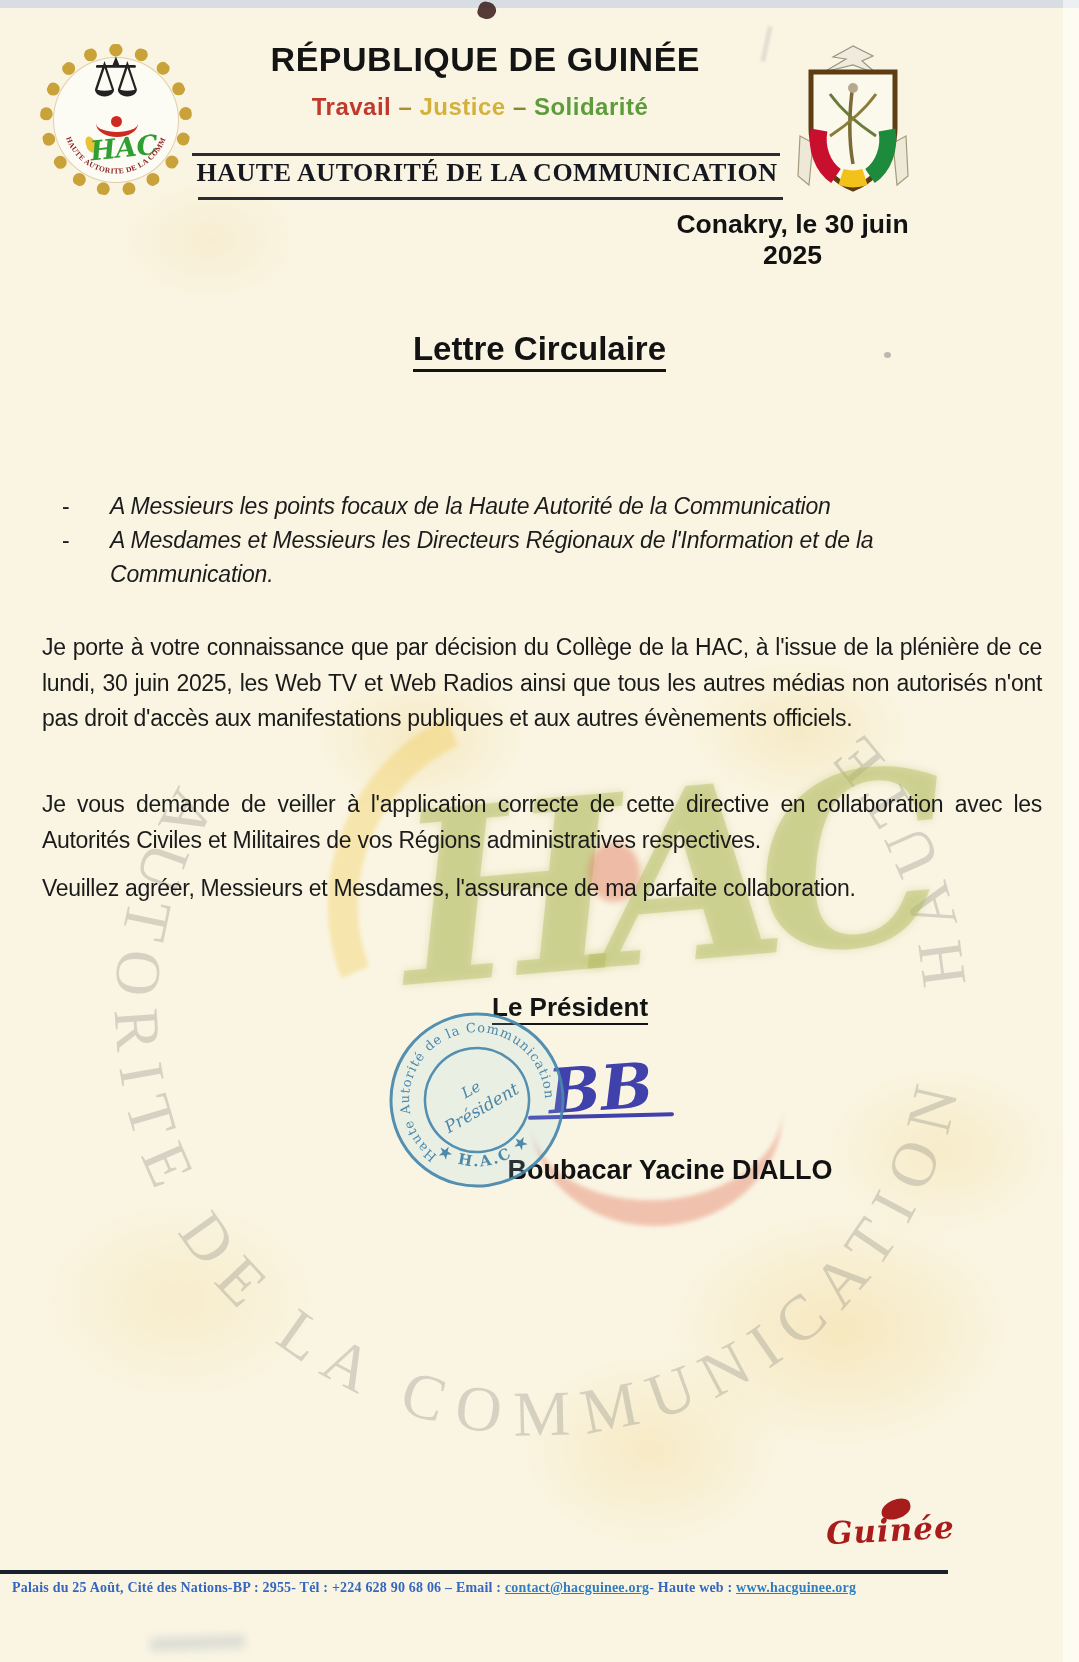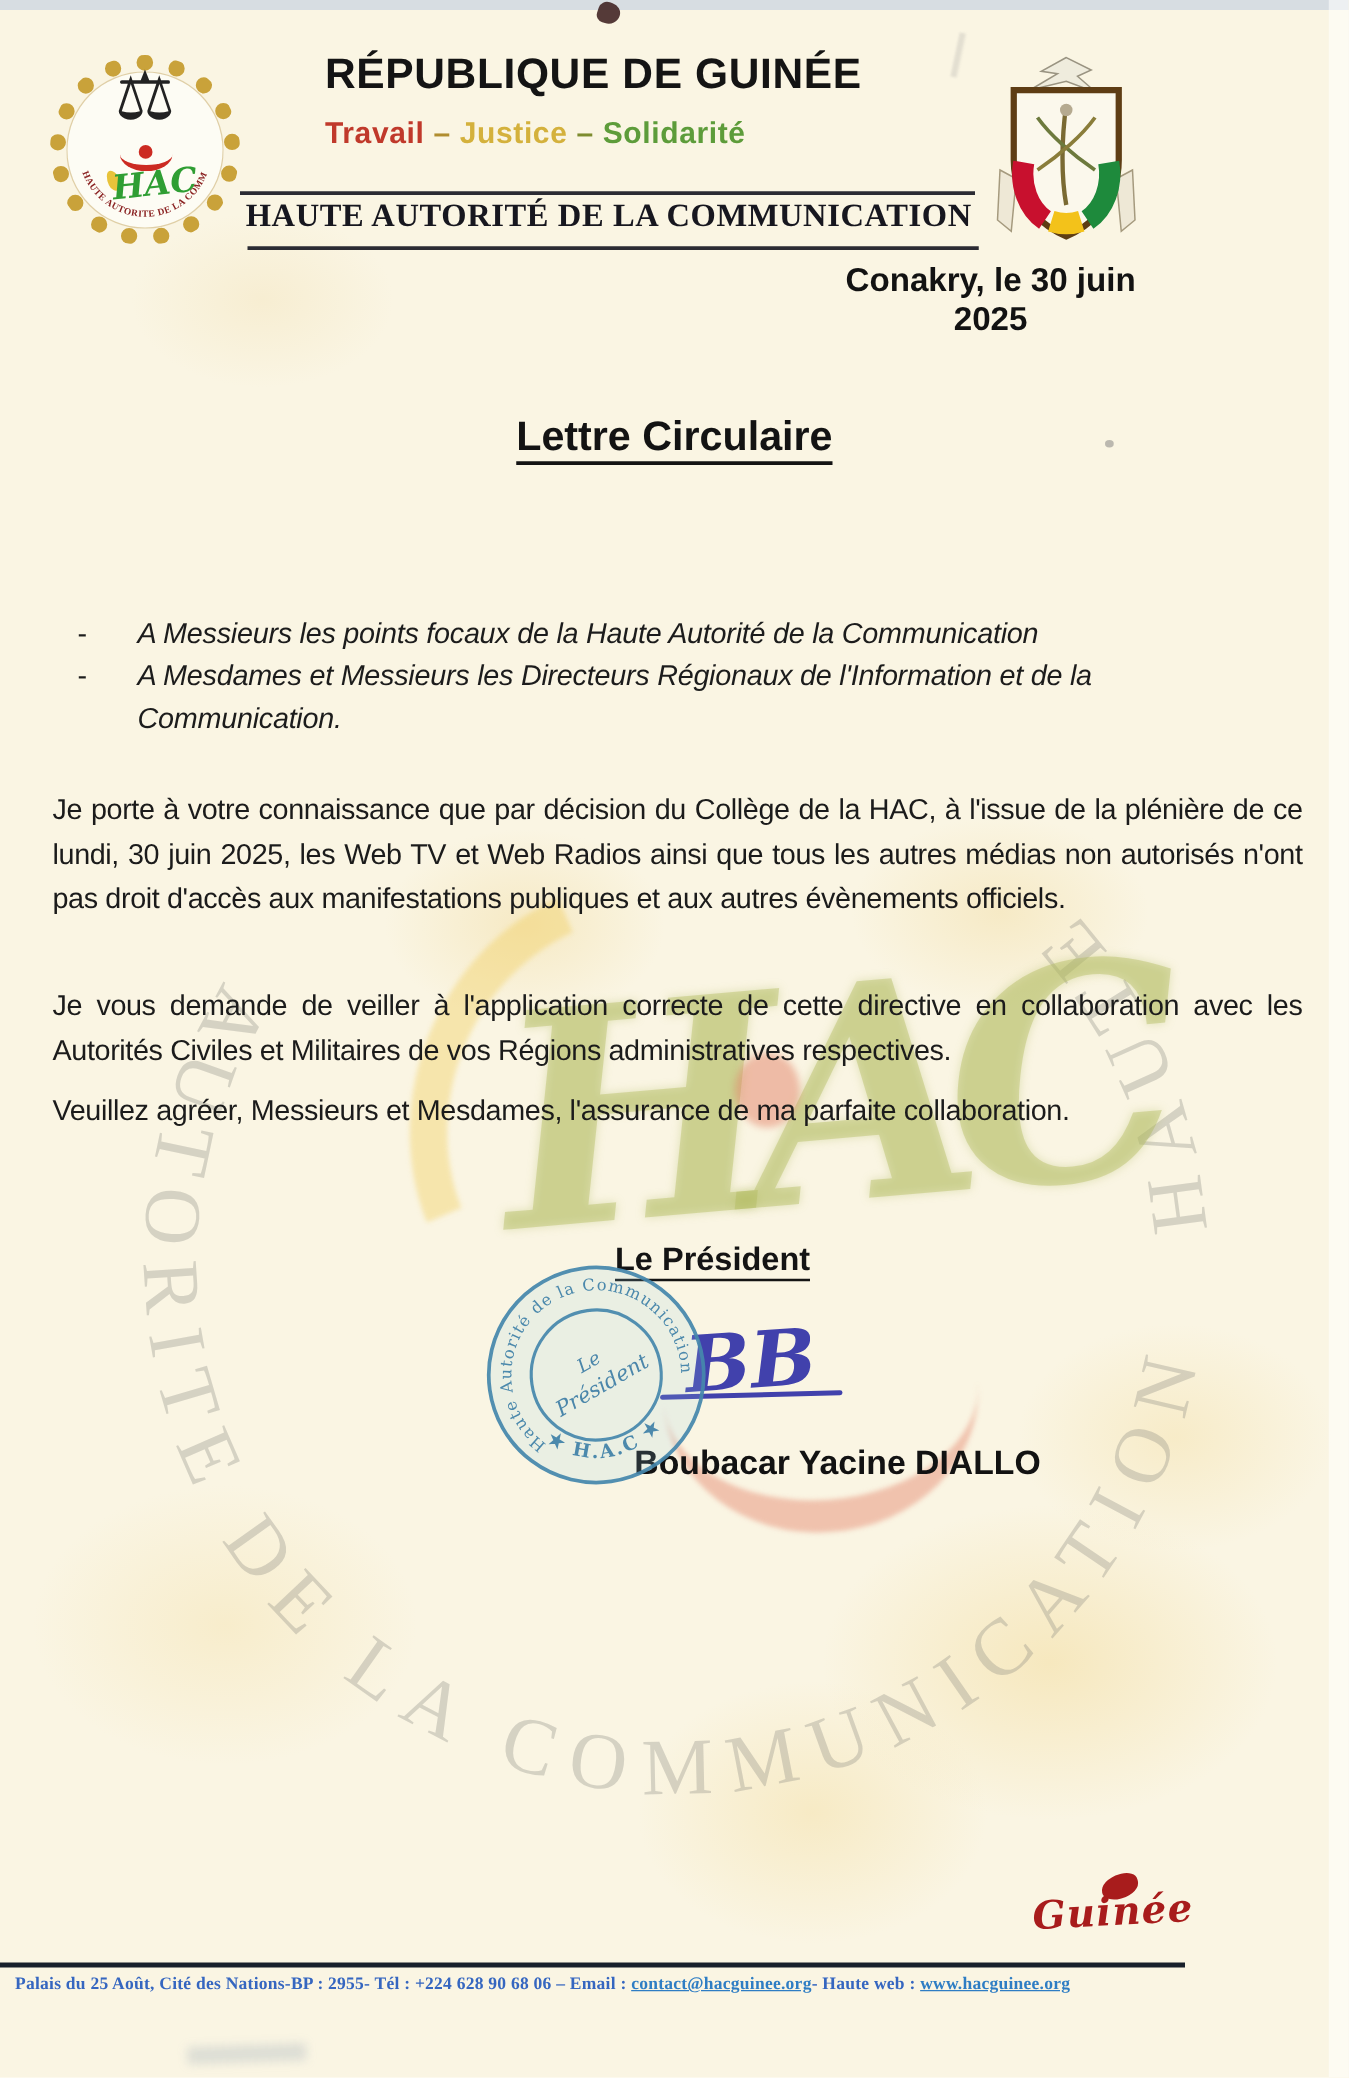--- a/index.html
+++ b/index.html
@@ -28,22 +28,22 @@
   .hac-logo{left:40px;top:44px;width:152px;height:152px;}
   .wreath{position:absolute;inset:0;border-radius:50%;border:13px dotted #c9a23a;box-sizing:border-box;}
   .logo-inner{position:absolute;inset:13px;border-radius:50%;background:#fdfcf4;box-shadow:inset 0 0 0 1px rgba(180,140,50,.4);}
   .scales{position:absolute;left:0;top:6px;width:152px;text-align:center;font-size:54px;color:#222;line-height:1;}
   .nose{position:absolute;left:71px;top:72px;width:11px;height:11px;background:#cc2b22;border-radius:50%;}
   .smile{position:absolute;left:56px;top:66px;width:42px;height:22px;border-bottom:5px solid #cc2b22;border-radius:50%;}
   .logo-hac-txt{position:absolute;left:50px;top:88px;font-family:"DejaVu Serif",serif;font-style:italic;font-weight:bold;font-size:27px;color:#2f9e33;transform:rotate(-6deg);}
   .logo-leaf{position:absolute;left:46px;top:92px;width:10px;height:17px;background:#e8c33a;border-radius:50% 50% 50% 50%/60% 60% 40% 40%;transform:rotate(-25deg);}
   .logo-ring-svg{position:absolute;inset:0;}
   .logo-ring-svg text{font-family:"Liberation Serif",serif;font-weight:bold;font-size:7.5px;fill:#8a2121;letter-spacing:.4px;}
-  .republic{left:260px;top:40px;width:440px;text-align:left;font-size:34px;font-weight:bold;color:#141414;letter-spacing:.5px;}
-  .motto{left:260px;top:93px;width:440px;text-align:left;font-size:24px;font-weight:bold;letter-spacing:.5px;}
+  .republic{left:260px;top:40px;width:440px;text-align:right;font-size:34px;font-weight:bold;color:#141414;letter-spacing:.5px;}
+  .motto{left:260px;top:93px;width:440px;text-align:center;font-size:24px;font-weight:bold;letter-spacing:.5px;}
   .motto .t{color:#c0392b;} .motto .d1{color:#b08d2f;} .motto .j{color:#d4b13c;} .motto .d2{color:#7d8c2f;} .motto .s{color:#5d9c3a;}
   .rule{background:#2b2b33;height:3px;}
   .rule-top{left:192px;top:153px;width:588px;}
   .rule-bottom{left:198px;top:197px;width:585px;}
   .institution{left:192px;top:158px;width:590px;text-align:center;font-family:"Liberation Serif",serif;font-weight:bold;font-size:26px;color:#17171f;letter-spacing:.5px;}
   .arms{left:792px;top:40px;}
   .dateline{left:645px;top:209px;width:295px;text-align:center;font-size:26.5px;font-weight:bold;color:#121212;}
   
   .letter-title{left:0;top:330px;width:1079px;text-align:center;font-size:33px;font-weight:bold;color:#131313;}
   .letter-title span{border-bottom:3px solid #131313;padding-bottom:2px;}

